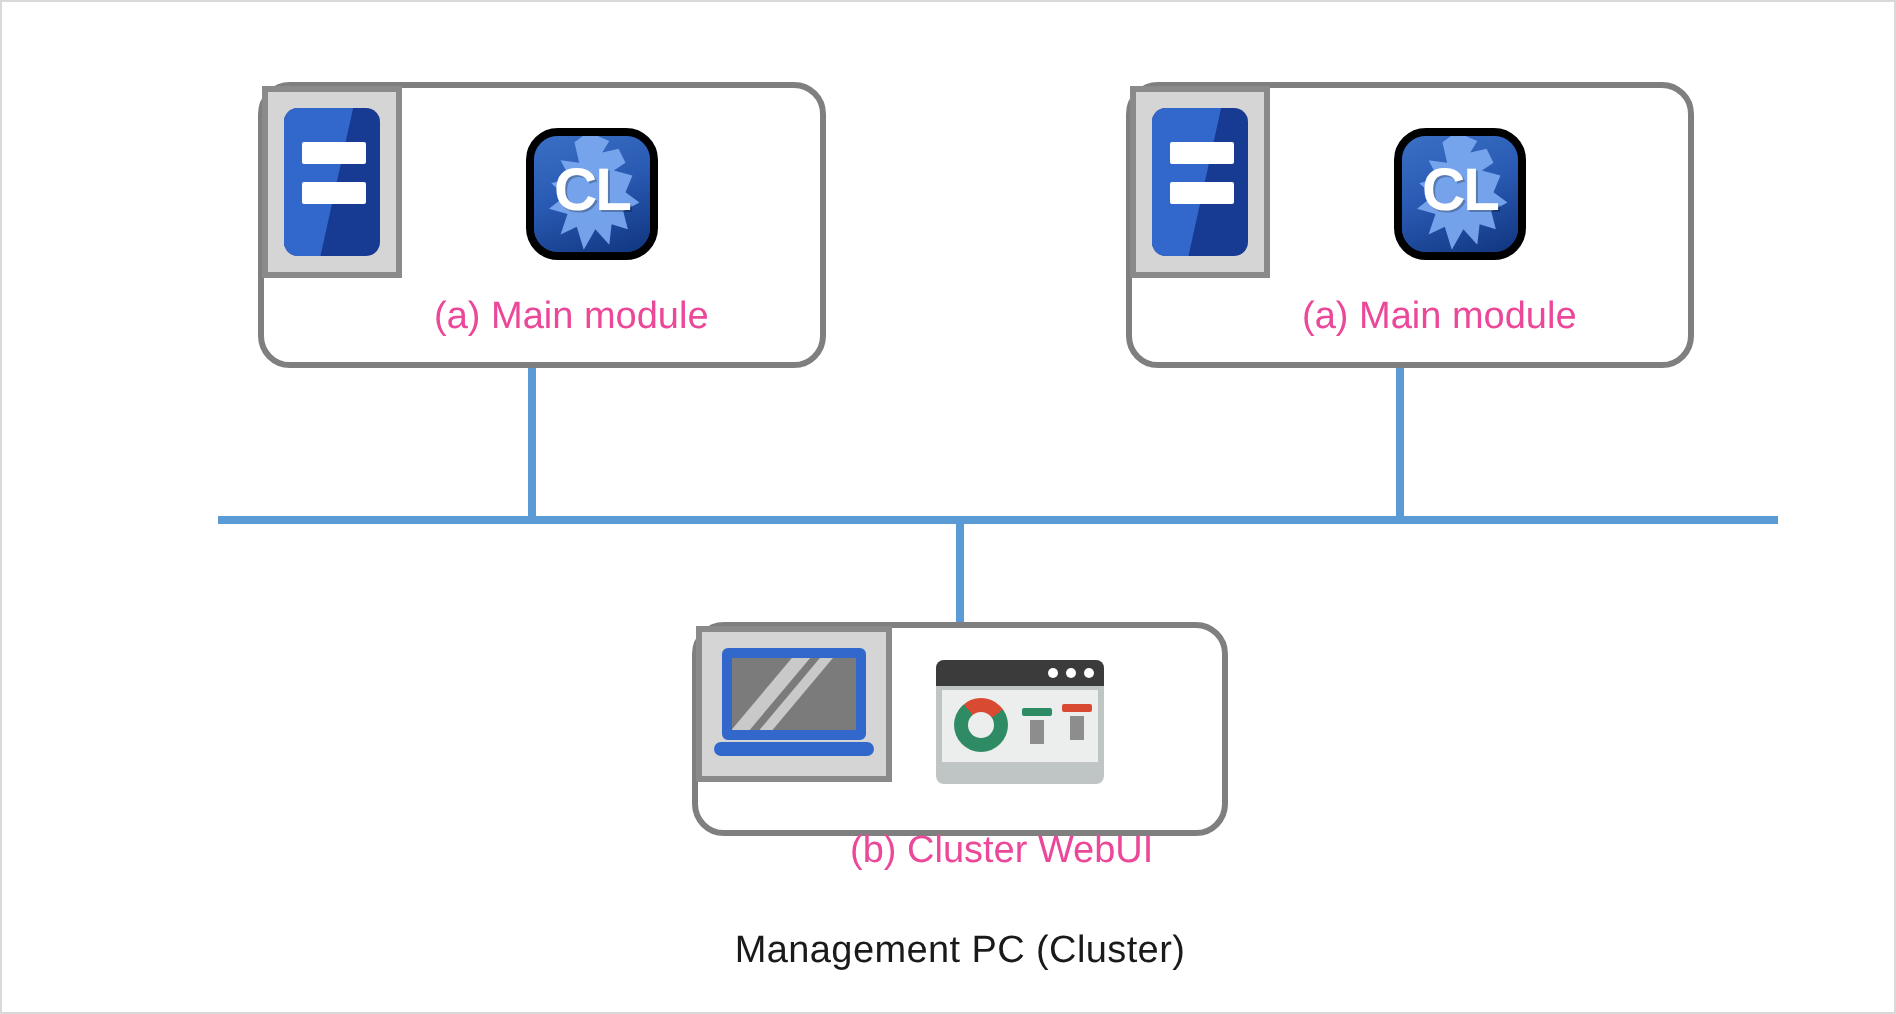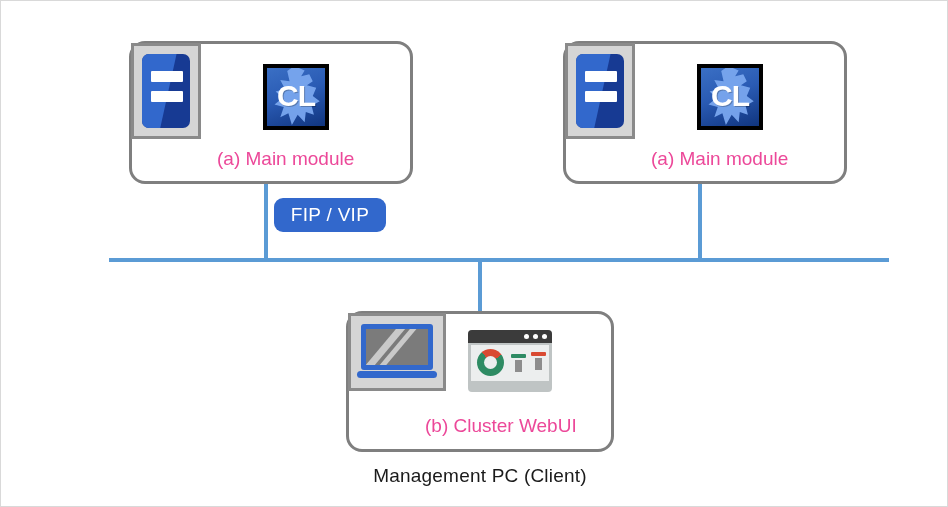--- a/index.html
+++ b/index.html
@@ -85,21 +85,21 @@
   }
   .server-icon .bar.b1 { top: 17px; }
   .server-icon .bar.b2 { top: 37px; }
 
   
   .cl-icon {
     position: absolute;
     width: 66px;
     height: 66px;
     border: 4px solid #000000;
-    border-radius: 0;
+    border-radius: 16px;
     background: #1b4fa8;
     box-sizing: border-box;
     overflow: hidden;
   }
   .cl-icon .grad {
     position: absolute;
     inset: 0;
     background: linear-gradient(160deg, #3a6fc4 0%, #2a5bb4 45%, #10357f 100%);
   }
   .cl-icon .splash {
@@ -325,23 +325,22 @@
 
     <div class="cl-icon" style="left:131px; top:20px;">
       <div class="grad"></div>
       <div class="splash"></div>
       <div class="cl-text">CL</div>
     </div>
 
     <div class="box-label" style="left:85px; top:104px;">(a) Main module</div>
   </div>
 
-  <div class="badge" style="left:273px; top:197px; width:112px; height:34px;">FIP / VIP</div>
-
-  <div class="round-box" style="left:345px; top:310px; width:268px; height:141px;">
+
+  <div class="round-box" style="left:345px; top:310px; width:268px; height:107px;">
 
     <div class="laptop-icon" style="left:-1px; top:-1px;">
       <div class="screen">
         <div class="glint1"></div>
         <div class="glint2"></div>
       </div>
       <div class="base"></div>
     </div>
 
     <div class="webui-icon" style="left:119px; top:16px;">
@@ -359,15 +358,15 @@
         <div class="minibar m2">
           <div class="cap"></div>
           <div class="stem"></div>
         </div>
       </div>
     </div>
 
     <div class="box-label" style="left:76px; top:101px;">(b) Cluster WebUI</div>
   </div>
 
-  <div class="node-title" style="left:345px; top:464px; width:268px;">Management PC (Client)</div>
+  <div class="node-title" style="left:345px; top:464px; width:268px;">Management PC (Cluster)</div>
 
 </div>
 
 </body></html>

